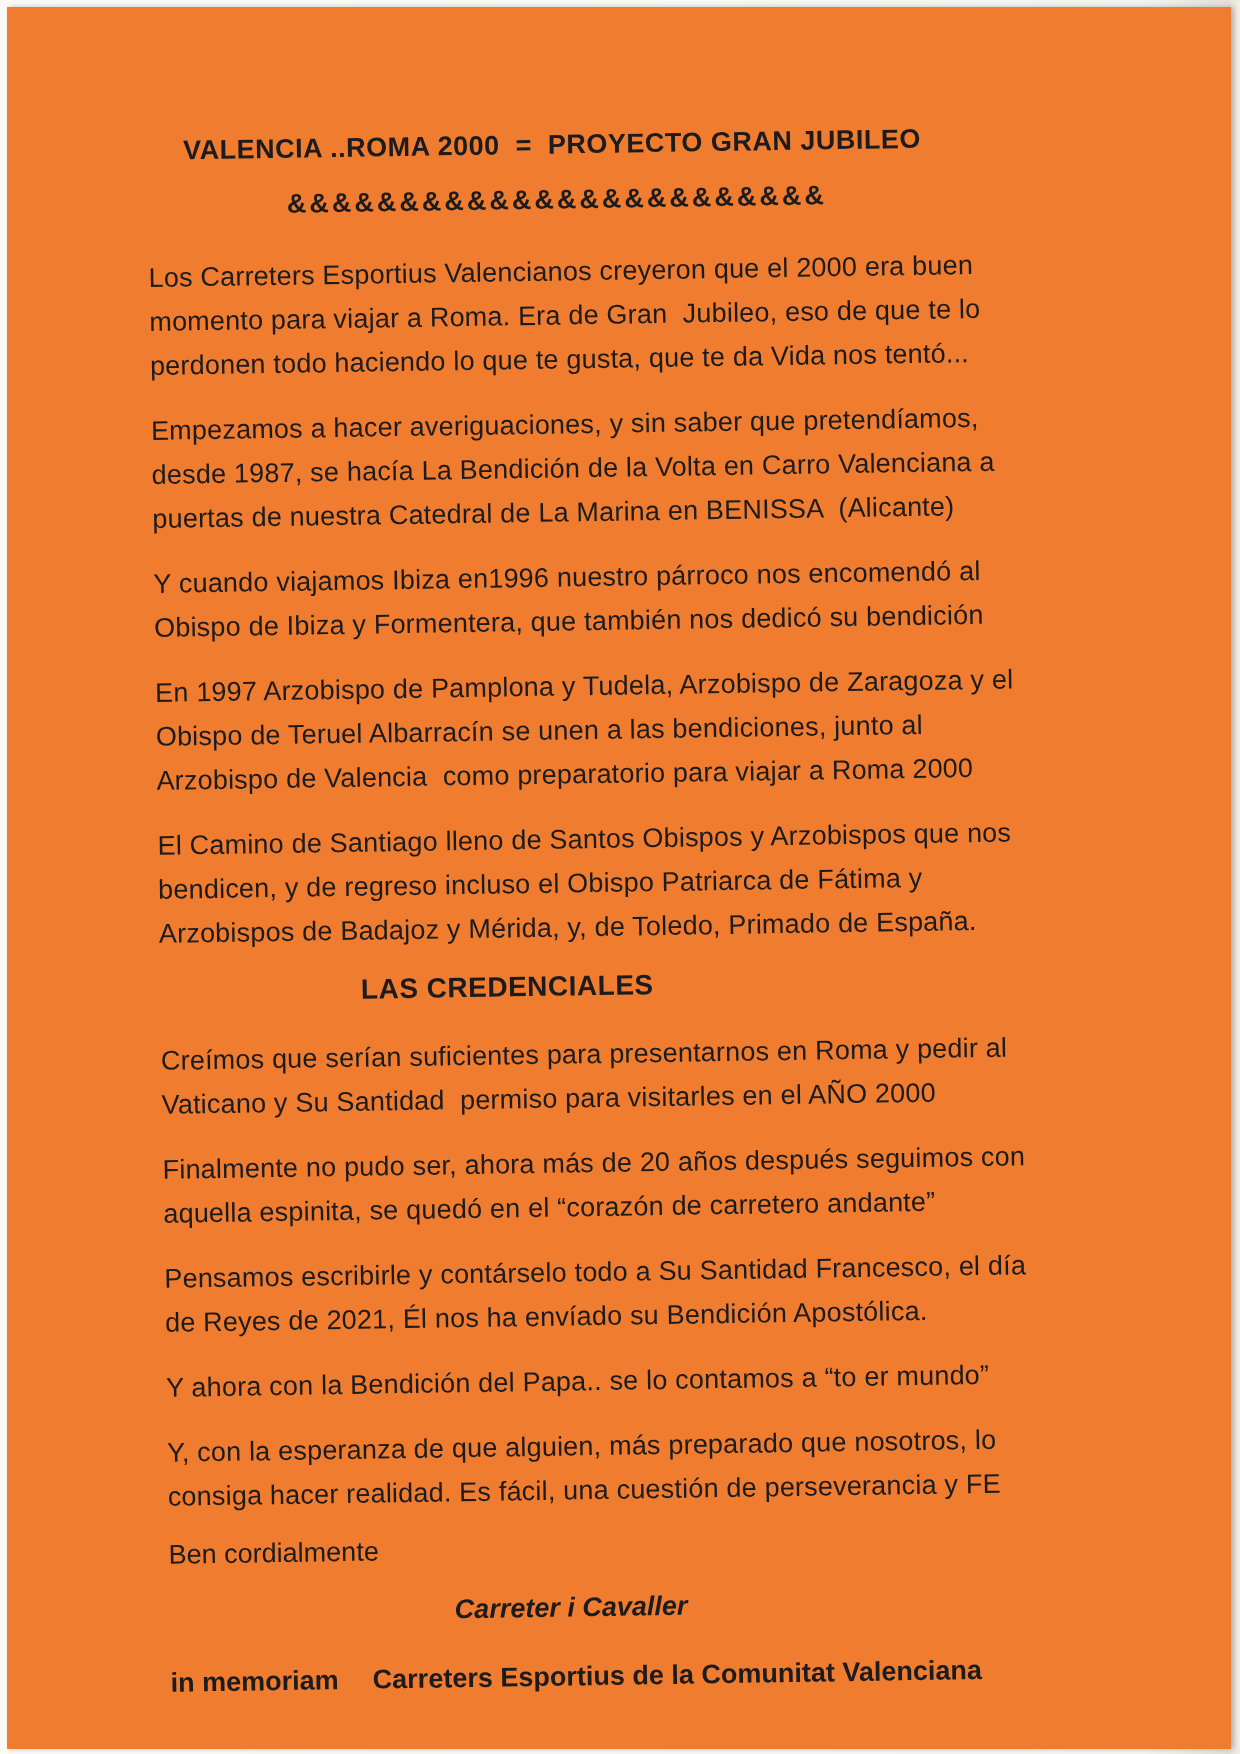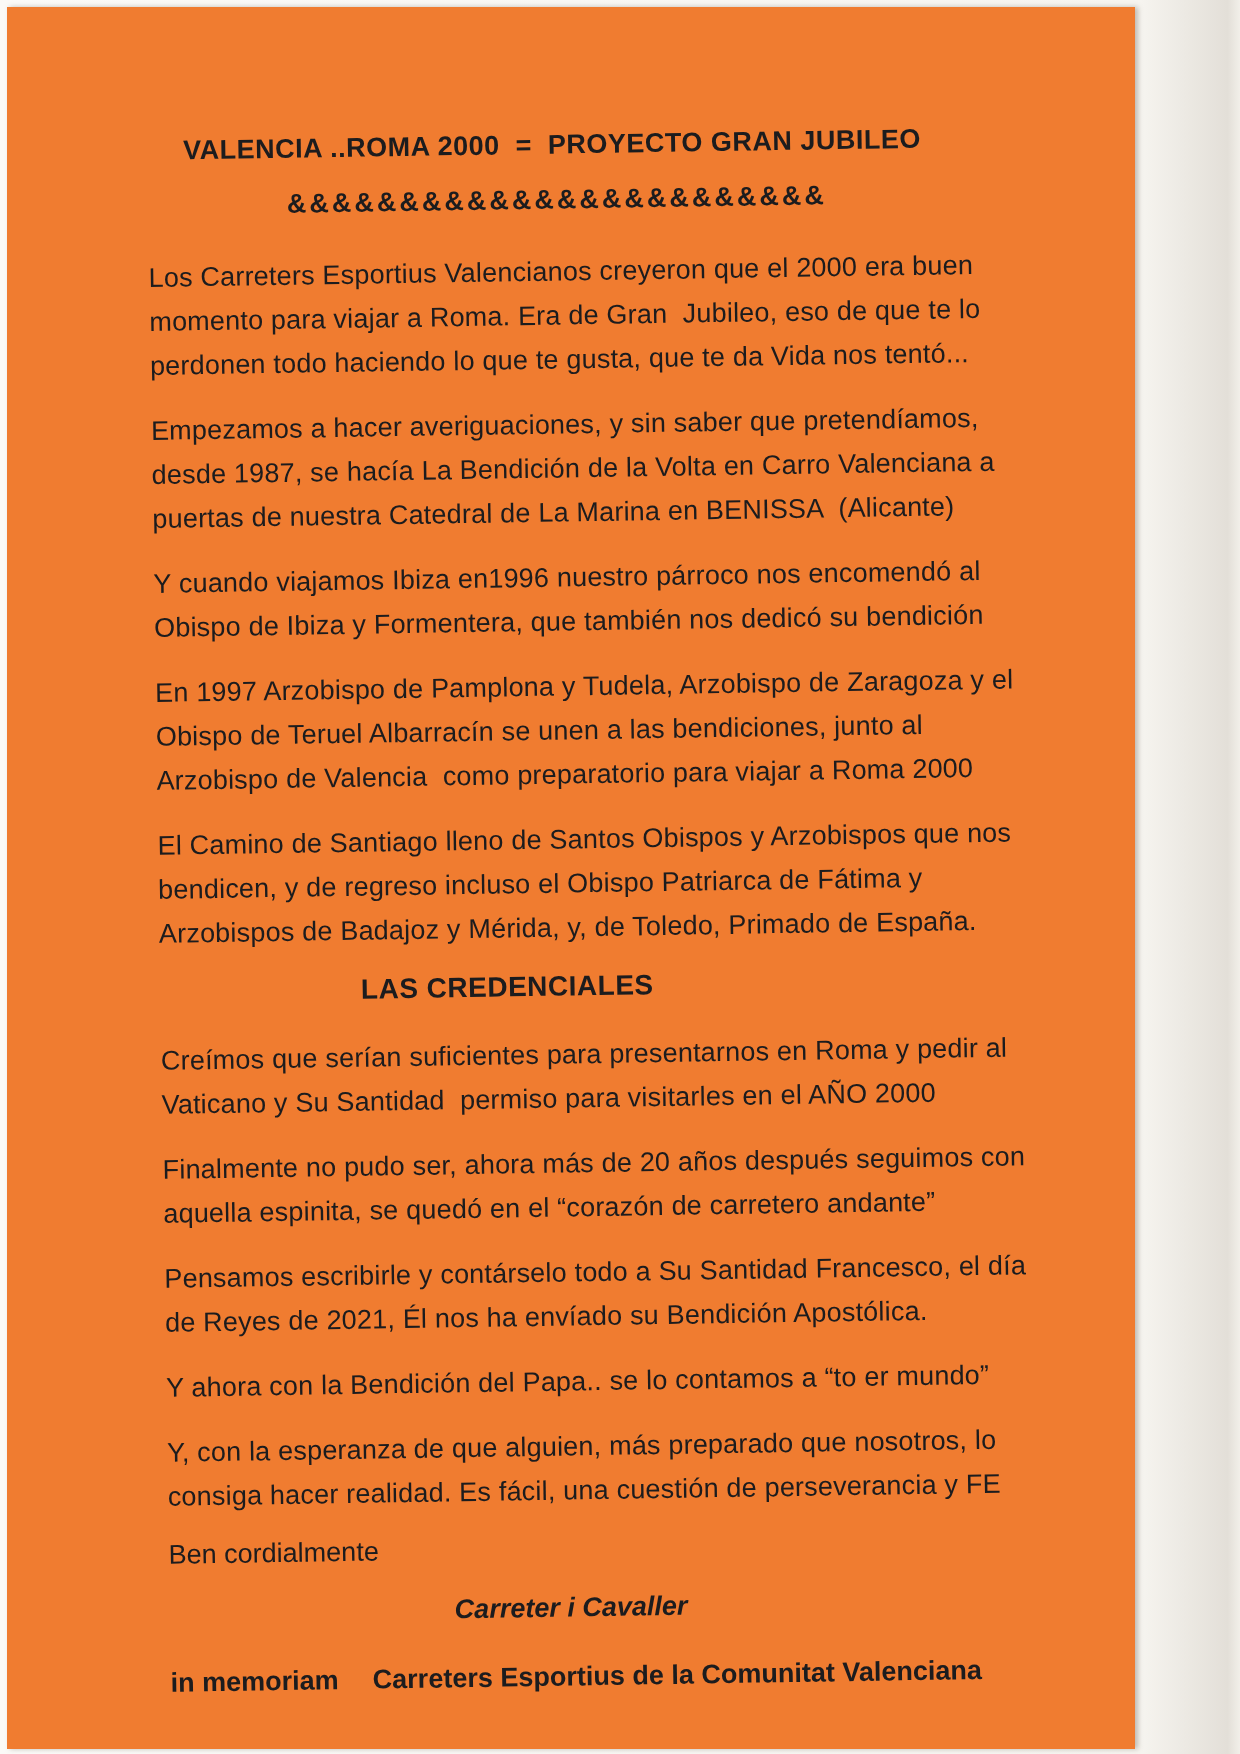--- a/index.html
+++ b/index.html
@@ -14,21 +14,21 @@
   .scan-bg {
     position: relative;
     width: 1240px;
     height: 1754px;
     background: linear-gradient(90deg, #fbfaf7 0%, #f6f4ef 92%, #e3dfd8 99%, #f2efe9 100%);
   }
   .paper {
     position: absolute;
     left: 7px;
     top: 7px;
-    width: 1128px;
+    width: 1224px;
     height: 1742px;
     background: var(--paper, #f07c30);
     box-shadow: 3px 0 5px rgba(90, 80, 70, 0.35);
     text-decoration: underline;
   }
   .content {
     position: absolute;
     left: 140px;
     top: 128px;
     width: 895px;

